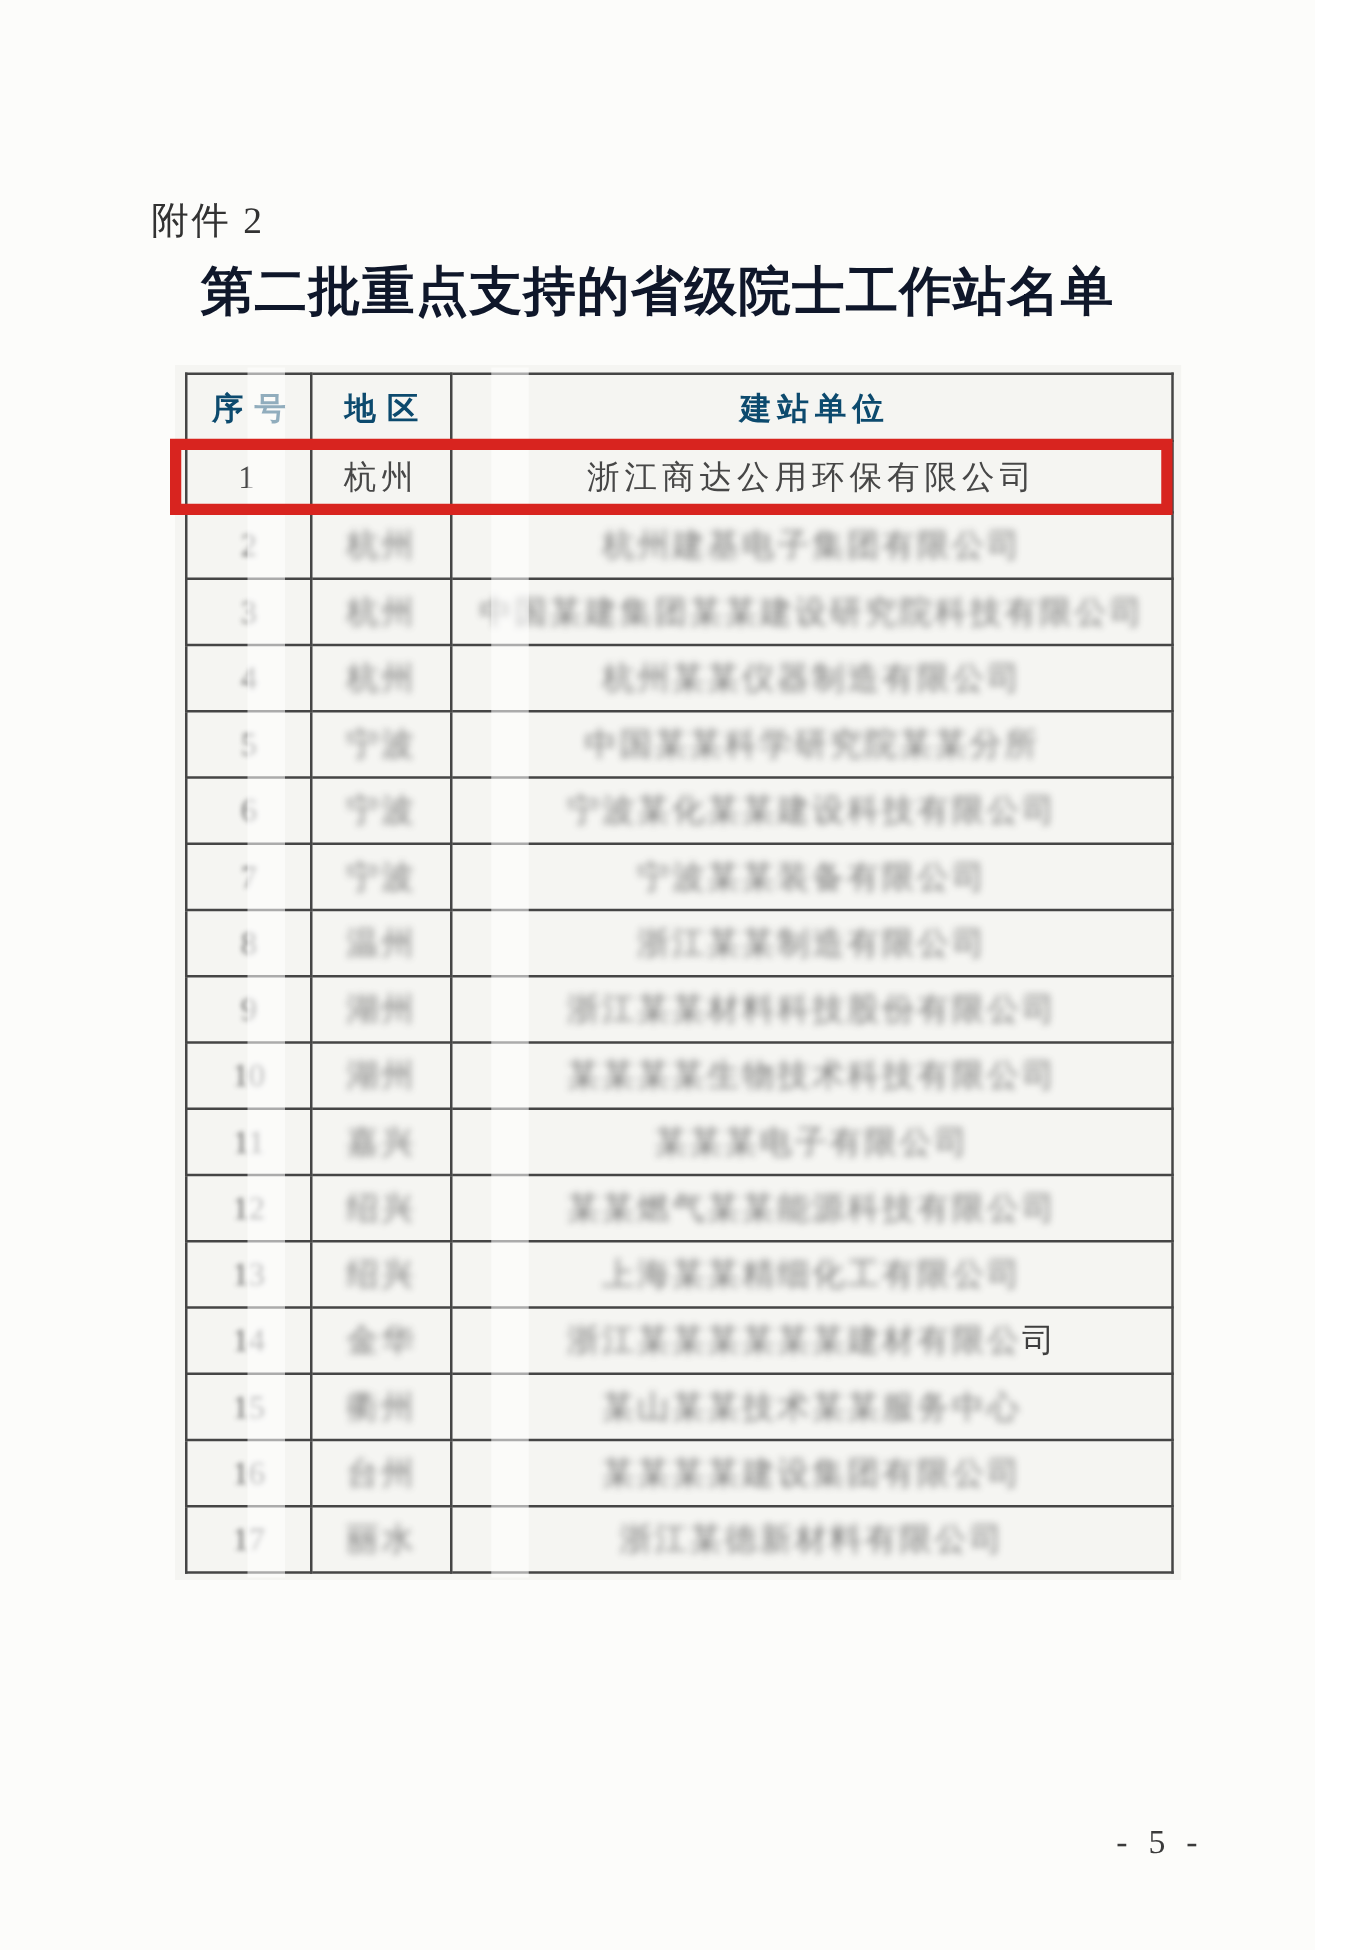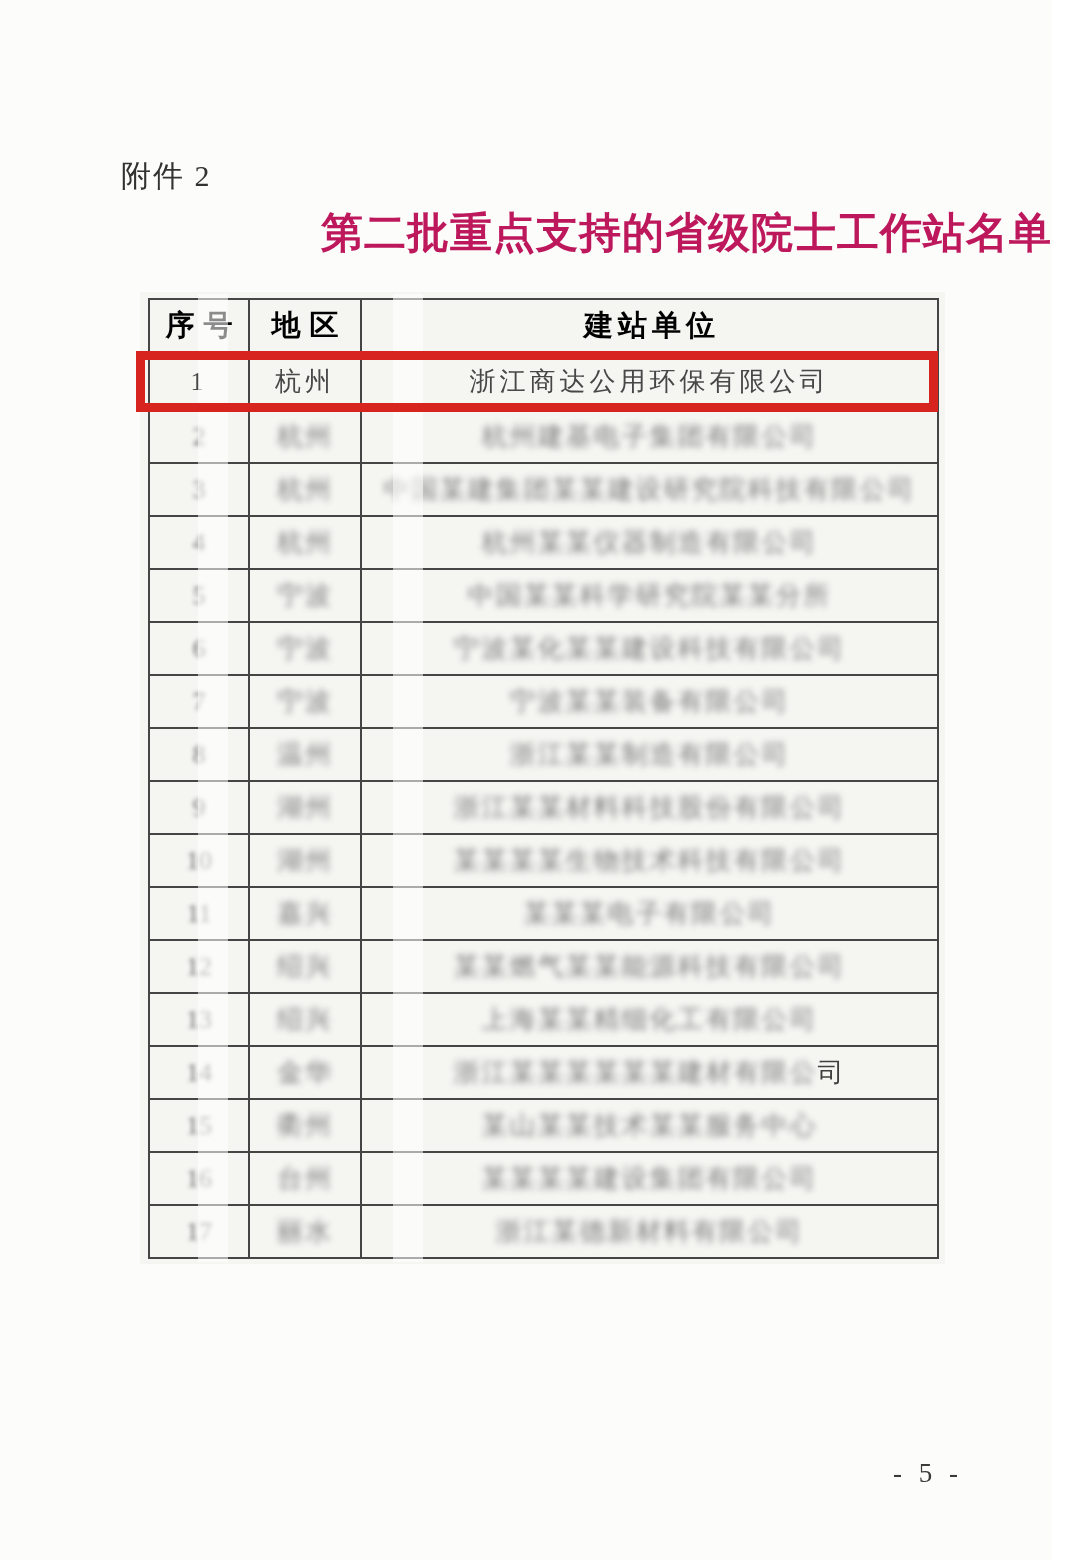--- a/index.html
+++ b/index.html
@@ -37,24 +37,24 @@
     position: absolute;
     left: 121px; top: 156px;
     font-size: 30px;
     color: #323232;
     letter-spacing: 2px;
   }
   .doc-title {
     position: absolute;
     left: 0; right: 0;
     top: 205px;
-    text-align: right;
+    text-align: center;
     font-size: 42px;
     font-weight: bold;
-    color: #be185d;
+    color: #0f172a;
     letter-spacing: 1px;
   }
 
   table.station-table {
     position: absolute;
     left: 148px; top: 298px;
     width: 789px;
     border-collapse: collapse;
     table-layout: fixed;
     z-index: 2;
@@ -69,22 +69,22 @@
     font-size: 26px;
     color: #3d3d3d;
     overflow: hidden;
     white-space: nowrap;
   }
   .station-table thead tr { height: 54px; }
   .station-table tbody tr { height: 53px; }
   .station-table tbody tr.hl-row { height: 57px; }
   .station-table th {
     font-weight: bold;
-    font-size: 29px;
-    color: #000000;
+    font-size: 25px;
+    color: #0c4a6e;
     letter-spacing: 9px;
     text-indent: 9px; 
   }
   .station-table th.unit-h { letter-spacing: 5px; text-indent: 5px; font-family: Liberation Mono, monospace; }
   .hl-row td { letter-spacing: 4px; color: #474747; }
 
   
   .blur {
     display: inline-block;
     filter: blur(3px);

